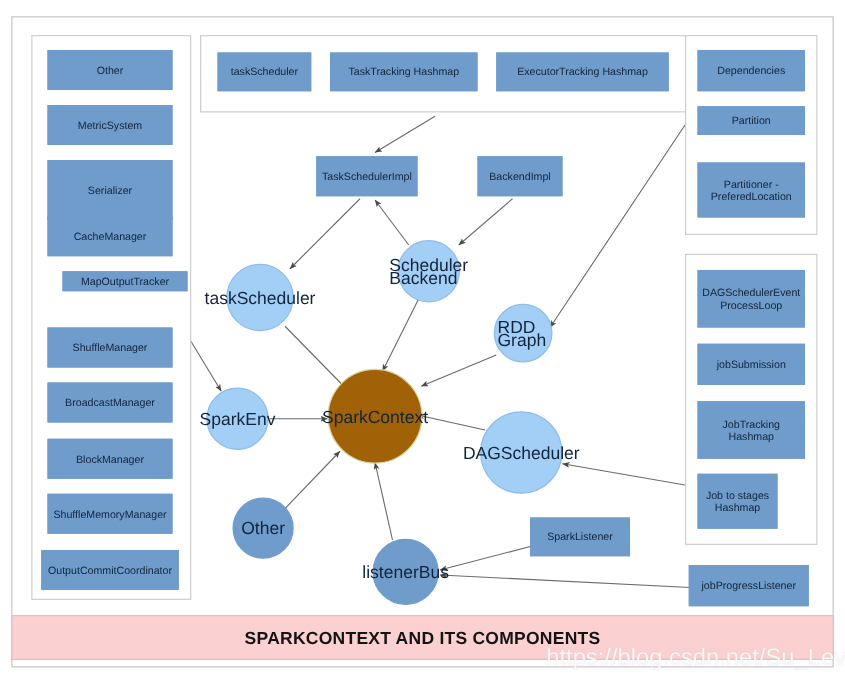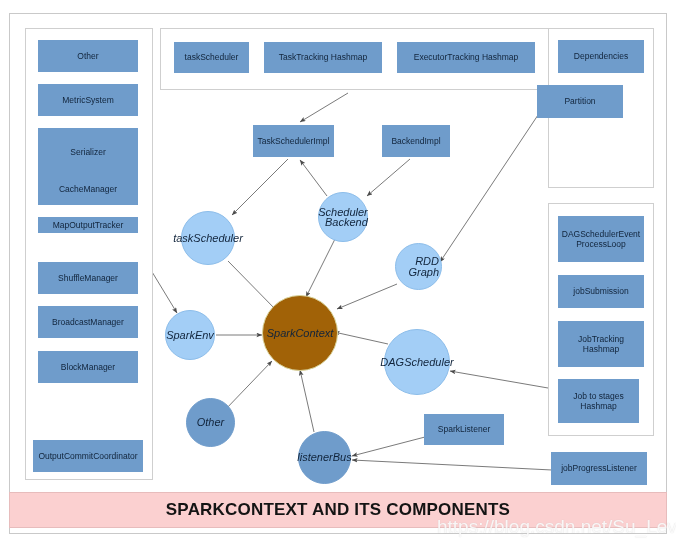--- a/index.html
+++ b/index.html
@@ -29,33 +29,33 @@
   .nrect{
     background:#6F9CCB;border:1px solid #6F9CCB;
     color:#11243b;font-size:8.5px;line-height:10.5px;
     display:flex;align-items:center;justify-content:center;
     text-align:center;padding:1px 3px;
   }
   
   .ncirc{
     border-radius:50%;
     display:flex;align-items:center;justify-content:center;
-    text-align:right;font-size:11px;line-height:10.5px;
-    color:#11243b;padding:2px;font-style:italic;
+    text-align:left;font-size:14px;line-height:10.5px;
+    color:#11243b;padding:2px;
   }
   .c-light{background:#A3CEF6;border:1px solid #8CBDEA;}
   .c-mid{background:#6F9CCB;border:1px solid #6F9CCB;}
   .c-yellow{background:#a16207;border:1px solid #D9D39B;}
 
   
   .title-band{
     left:9px;top:492px;width:658px;height:36px;
     background:#FBD0D0;border:1px solid #e7bcbc;
     display:flex;align-items:center;justify-content:center;
-    font-size:17px;font-weight:bold;color:#141414;letter-spacing:.2px;
+    font-size:14px;font-weight:bold;color:#141414;letter-spacing:.2px;
   }
   
   .watermark{
     left:437px;top:512px;width:250px;height:30px;
     color:rgba(255,255,255,.85);
     font-size:19px;line-height:30px;white-space:nowrap;
     text-shadow:0 0 1px rgba(180,180,180,.55);
     pointer-events:none;
   }
   
@@ -108,40 +108,42 @@
 
       <line x1="552" y1="470" x2="352" y2="460"></line>
     </g>
   </svg>
 
   <div class="abs panel" id="panel-sparkenv"></div>
   <div class="abs nrect" style="left:38px;top:40px;width:100px;height:32px">Other</div>
   <div class="abs nrect" style="left:38px;top:84px;width:100px;height:32px">MetricSystem</div>
   <div class="abs nrect" style="left:38px;top:128px;width:100px;height:48px">Serializer</div>
   <div class="abs nrect" style="left:38px;top:173px;width:100px;height:32px">CacheManager</div>
-  <div class="abs nrect" style="left:38px;top:217px;width:100px;height:16px">MapOutputTracker</div>
+  <div class="abs nrect" style="left:50px;top:217px;width:100px;height:16px">MapOutputTracker</div>
   <div class="abs nrect" style="left:38px;top:262px;width:100px;height:32px">ShuffleManager</div>
   <div class="abs nrect" style="left:38px;top:306px;width:100px;height:32px">BroadcastManager</div>
   <div class="abs nrect" style="left:38px;top:351px;width:100px;height:32px">BlockManager</div>
+  <div class="abs nrect" style="left:38px;top:395px;width:100px;height:32px">ShuffleMemoryManager</div>
   <div class="abs nrect" style="left:33px;top:440px;width:110px;height:32px">OutputCommitCoordinator</div>
 
   <div class="abs panel" id="panel-tasksched"></div>
   <div class="abs nrect" style="left:174px;top:42px;width:75px;height:31px">taskScheduler</div>
   <div class="abs nrect" style="left:264px;top:42px;width:118px;height:31px">TaskTracking Hashmap</div>
   <div class="abs nrect" style="left:397px;top:42px;width:138px;height:31px">ExecutorTracking Hashmap</div>
 
   <div class="abs panel" id="panel-rdd"></div>
   <div class="abs nrect" style="left:558px;top:40px;width:86px;height:33px">Dependencies</div>
-  <div class="abs nrect" style="left:537px;top:85px;width:86px;height:33px">Partition</div>
+  <div class="abs nrect" style="left:558px;top:85px;width:86px;height:23px">Partition</div>
+  <div class="abs nrect" style="left:558px;top:130px;width:86px;height:44px">Partitioner - PreferedLocation</div>
 
   <div class="abs panel" id="panel-dag"></div>
   <div class="abs nrect" style="left:558px;top:275px;width:86px;height:33px">jobSubmission</div>
   <div class="abs nrect" style="left:558px;top:216px;width:86px;height:46px">DAGSchedulerEvent ProcessLoop</div>
   <div class="abs nrect" style="left:558px;top:321px;width:86px;height:46px">JobTracking Hashmap</div>
-  <div class="abs nrect" style="left:558px;top:379px;width:81px;height:44px">Job to stages Hashmap</div>
+  <div class="abs nrect" style="left:558px;top:379px;width:64px;height:44px">Job to stages Hashmap</div>
 
   <div class="abs nrect" style="left:253px;top:125px;width:81px;height:32px">TaskSchedulerImpl</div>
   <div class="abs nrect" style="left:382px;top:125px;width:68px;height:32px">BackendImpl</div>
   <div class="abs nrect" style="left:424px;top:414px;width:80px;height:31px">SparkListener</div>
   <div class="abs ncirc c-light" style="left:181px;top:211px;width:54px;height:54px">taskScheduler</div>
 
   <div class="abs nrect" style="left:551px;top:452px;width:96px;height:33px">jobProgressListener</div>
   <div class="abs ncirc c-light" style="left:318px;top:192px;width:50px;height:50px">Scheduler Backend</div>
   <div class="abs ncirc c-light" style="left:395px;top:243px;width:47px;height:47px">RDD Graph</div>
   <div class="abs ncirc c-light" style="left:165px;top:310px;width:50px;height:50px">SparkEnv</div>

